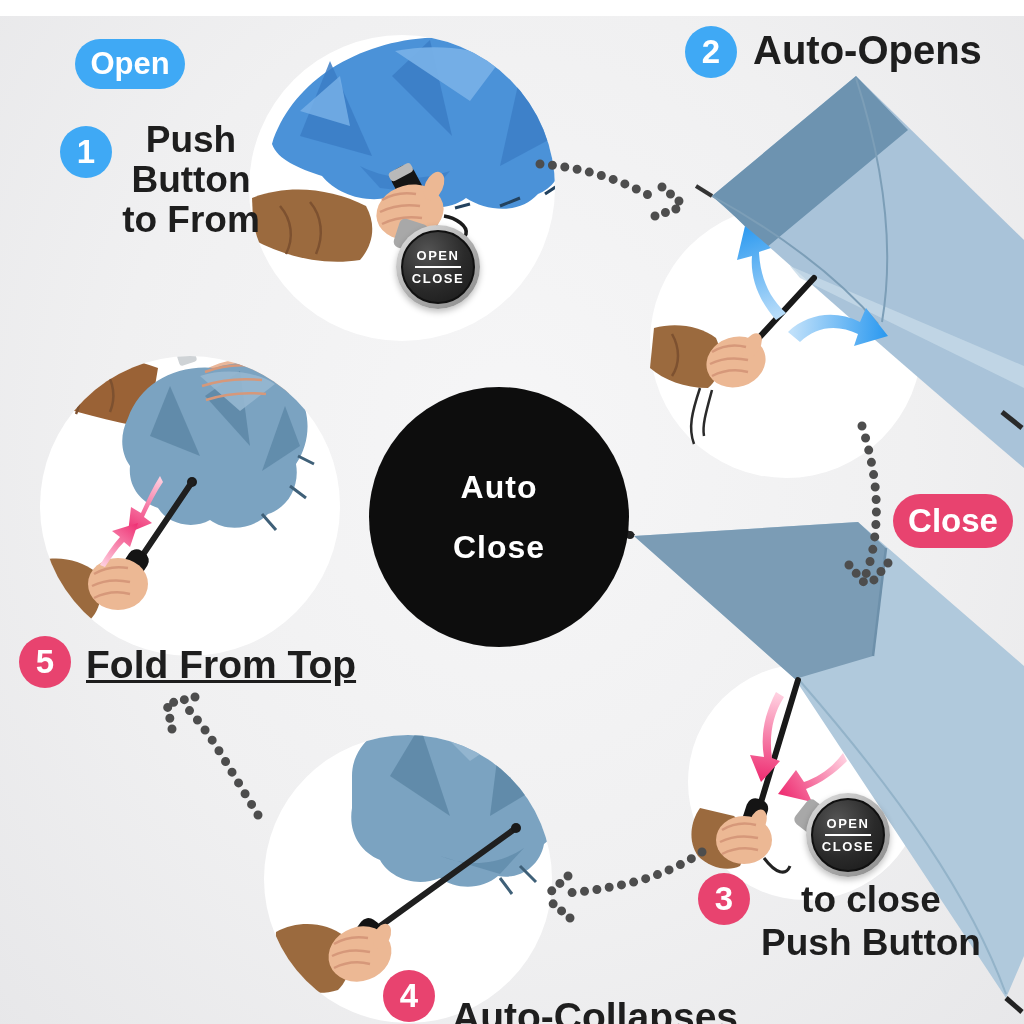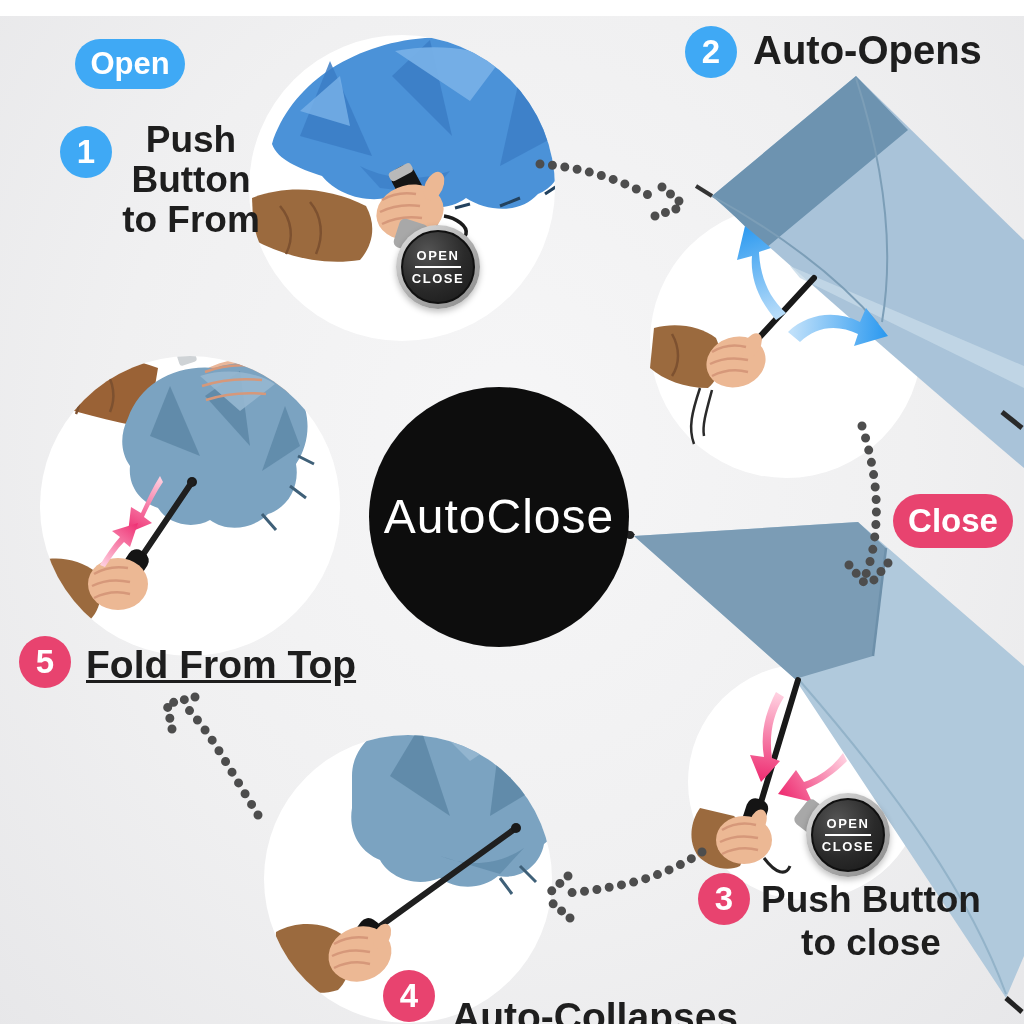--- a/index.html
+++ b/index.html
@@ -33,22 +33,22 @@
   .s5n{left:19px;top:620px;}
   .steplabel{font-weight:600;line-height:1.12;}
   .s1l{left:90px;top:104px;width:202px;text-align:center;font-size:37px;line-height:40px;}
   .s2l{left:753px;top:12px;font-size:40px;text-align:right;}
   .s3l{left:758px;top:862px;width:226px;text-align:center;font-size:37px;line-height:43px;}
   .s4l{left:452px;top:979px;font-size:39px;}
   .s5l{left:86px;top:627px;font-size:39px;text-decoration:underline;}
   .title-circle{
     left:369px;top:371px;width:260px;height:260px;border-radius:50%;
     background:var(--title-circle,#0d0d0d);
-    display:flex;align-items:center;justify-content:center;
-    color:#fff;font-weight:normal;font-size:48px;line-height:60px;letter-spacing:1px;text-align:center;
+    display:flex;flex-direction:column;align-items:center;justify-content:center;
+    color:#fff;font-weight:bold;font-size:32px;line-height:60px;letter-spacing:1px;text-align:center;
   }
   .pbadge{position:absolute;width:84px;height:84px;z-index:2;}
   .pbadge-tail{position:absolute;width:30px;height:30px;background:#a8a8a8;border-radius:6px;}
   .tail1{left:0px;top:-4px;transform:rotate(18deg);}
   .tail2{left:-8px;top:10px;transform:rotate(38deg);}
   .pbadge-ring{
     position:absolute;inset:0;border-radius:50%;
     background:linear-gradient(140deg,#e2e2e2 0%,#ababab 55%,#8a8a8a 100%);
     display:flex;align-items:center;justify-content:center;
     box-shadow:0 3px 6px rgba(0,0,0,0.25);
@@ -255,22 +255,22 @@
 
   <div class="overlay title-circle">
     <div>Auto</div>
     <div>Close</div>
   </div>
 
   <div class="overlay stepnum pink s3n">
     <span>3</span>
   </div>
   <div class="overlay steplabel s3l">
+    <div>to close</div>
     <div>Push Button</div>
-    <div>to close</div>
   </div>
 
   <div class="overlay stepnum pink s4n">
     <span>4</span>
   </div>
   <div class="overlay steplabel s4l">Auto-Collapses</div>
 
   <div class="overlay stepnum pink s5n">
     <span>5</span>
   </div>

